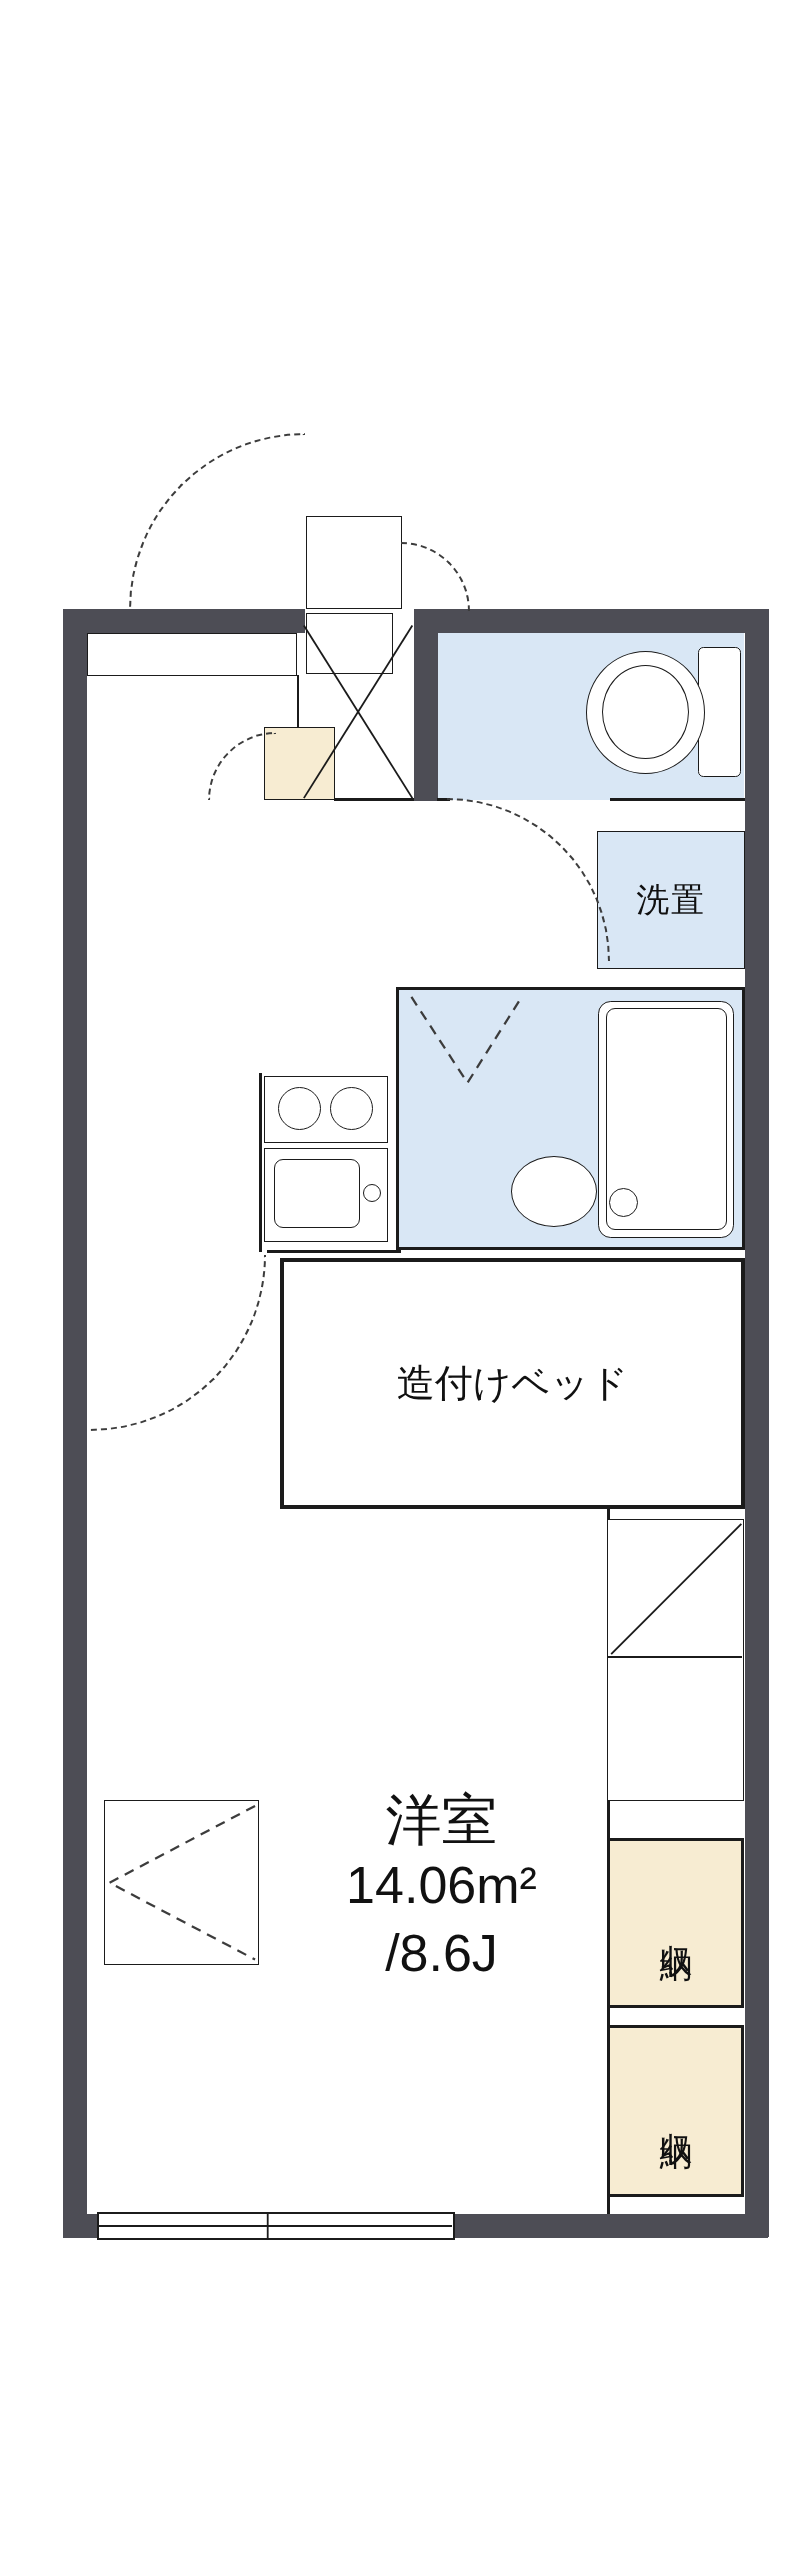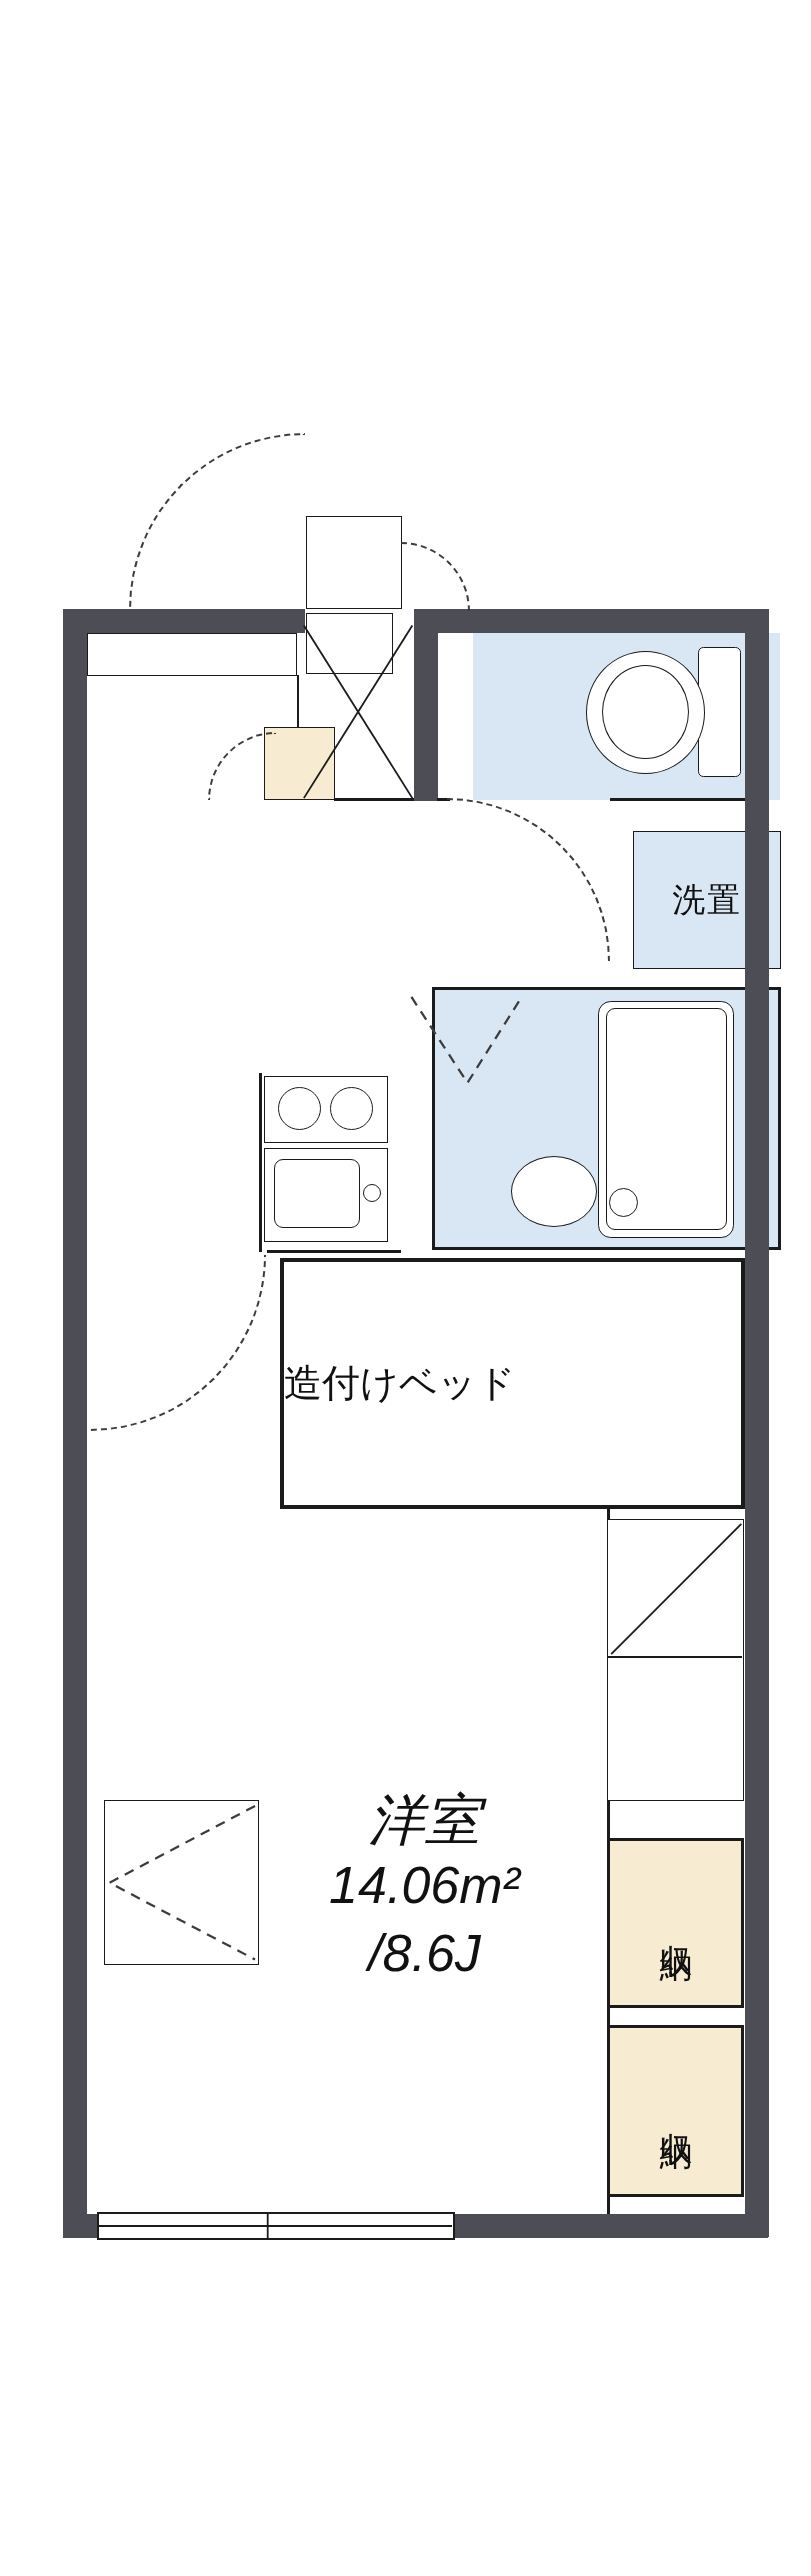--- a/index.html
+++ b/index.html
@@ -1,30 +1,30 @@
 <!DOCTYPE html>
 <html style="--wall: #4d4d55; --line: #1b1b1b; --wet: #d9e7f5; --cream: #f7ecd2; --dash: #3c3c3c; --bg: #ffffff;font-size:14.5px"><head>
 <meta charset="utf-8">
 <style>
   * { margin:0; padding:0; box-sizing:border-box; }
   html,body { background:#fff; font-family:"Liberation Sans", sans-serif; color:#111; }
   .stage { position:relative; width:812px; height:2576px; background:var(--bg,#ffffff); overflow:hidden; }
   .wall { position:absolute; background:var(--wall,#4d4d55); }
-  .wet { position:absolute; background:var(--wet,#d9e7f5);margin-left:36px; }
+  .wet { position:absolute; background:var(--wet,#d9e7f5); }
   .cream { position:absolute; background:var(--cream,#f7ecd2); }
   .line { position:absolute; background:var(--line,#1b1b1b); }
   .box { position:absolute; background:#fff; border:1.8px solid var(--line,#1b1b1b); }
   .nofill { background:transparent; }
   .arc { position:absolute; border:0 dashed var(--dash,#3c3c3c); }
   .arc-tl { border-top:2.7px dashed var(--dash,#3c3c3c); border-left:2.7px dashed var(--dash,#3c3c3c); border-top-left-radius:100% 100%; }
   .arc-tr { border-top:2.7px dashed var(--dash,#3c3c3c); border-right:2.7px dashed var(--dash,#3c3c3c); border-top-right-radius:100% 100%; }
   .arc-br { border-right:2.7px dashed var(--dash,#3c3c3c); border-bottom:2.7px dashed var(--dash,#3c3c3c); border-bottom-right-radius:100% 100%; }
   .flexc { display:flex; align-items:center; justify-content:center; }
   .washer-label { font-size:33px; letter-spacing:1.8px; }
-  .bed-box { display:flex; flex-direction:column; align-items:flex-start; justify-content:center; }
+  .bed-box { display:flex; flex-direction:row; align-items:center; justify-content:center; }
   .bed-label { font-size:38px; line-height:1.45; text-align:center; }
   .room-text { position:absolute; text-align:center; }
   .room-name { font-size:56px; line-height:1.15; }
   .room-area { font-size:52px; line-height:1.3; }
   .closet-label { writing-mode:vertical-rl; text-orientation:upright; font-size:33px; letter-spacing:5.4px; }
   svg.overlay { position:absolute; left:0; top:0; pointer-events:none; }
 </style>
 </head>
 <body>
 
@@ -92,21 +92,21 @@
 
   <div class="cream flexc" style="left:607px; top:1838px; width:137px; height:170px; border:3.6px solid var(--line);">
     <div class="closet-label">収納</div>
   </div>
   <div class="cream flexc" style="left:607px; top:2025px; width:137px; height:172px; border:3.6px solid var(--line);">
     <div class="closet-label">収納</div>
   </div>
 
   <div class="box nofill" style="left:104px; top:1800px; width:155px; height:165px;"></div>
 
-  <div class="room-text" style="left:271px; top:1788px; width:307px;font-style:italic;">
+  <div class="room-text" style="left:288px; top:1788px; width:307px;">
     <div class="room-name">洋室</div>
     <div class="room-area">14.06m²</div>
     <div class="room-area">/8.6J</div>
   </div>
 
   <div class="box" style="left:97px; top:2212px; width:358px; height:28px; border-width:2.7px;">
     <div class="line" style="left:0; top:11px; width:353px; height:1.8px;"></div>
   </div>
 
   <svg class="overlay" width="812" height="2576" viewBox="0 0 898 2850">

